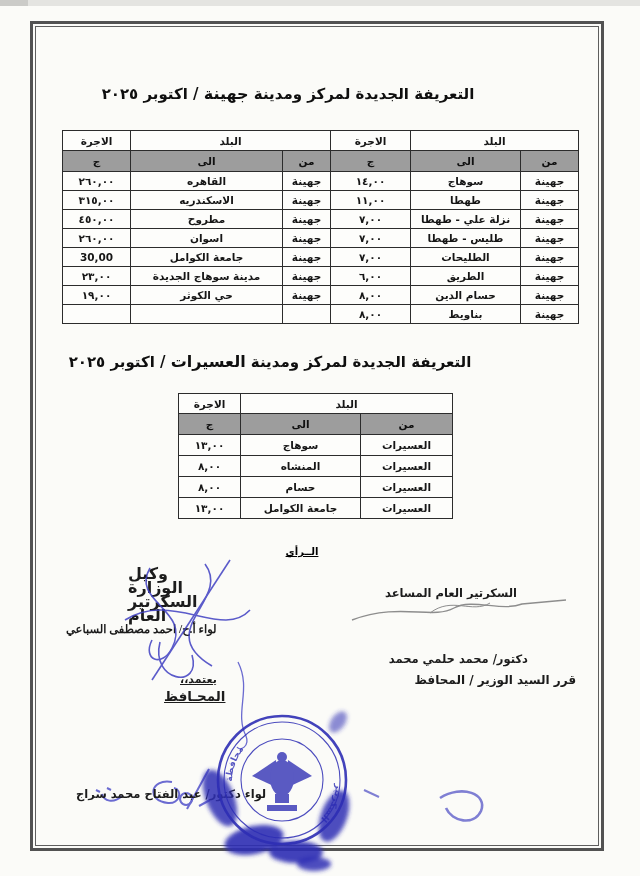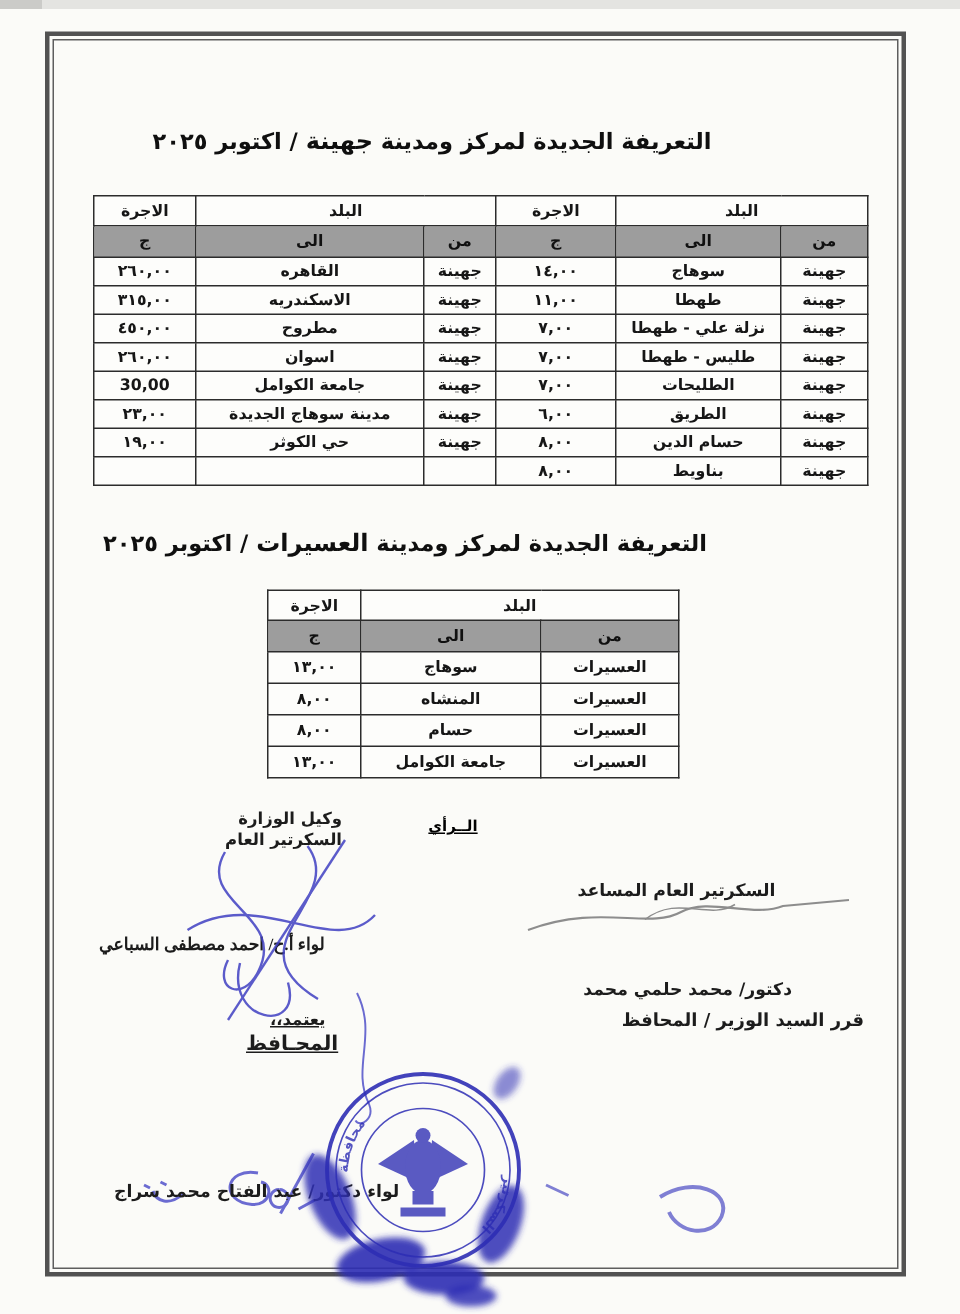--- a/index.html
+++ b/index.html
@@ -28,21 +28,21 @@
   .t2{left:178px;top:393px;width:274px;}
   .t2 td{height:20px;}
   tr.hdr1 td{height:19px;background:#fdfdfb;}
   tr.hdr2 td{background:#9d9d9d;height:20px;color:#101010;}
 
   .sig{position:absolute;font-weight:700;color:#1c1c1c;}
   .opinion{top:546px;left:0;width:604px;text-align:center;font-size:10px;color:#000000;
            text-decoration:underline;letter-spacing:1px;}
   .sig-right-title{top:586px;right:123px;font-size:11.5px;}
   .sig-right-name{top:627px;right:112px;font-size:11.5px;margin-top:25px;}
-  .sig-left-title{top:539px;left:128px;width:100px;text-align:right;font-size:11px;line-height:14px;}
+  .sig-left-title{top:567px;left:128px;width:100px;text-align:left;font-size:16px;line-height:14px;}
   .sig-left-name{top:622px;left:66px;font-size:11.5px;font-family:Liberation Serif, serif;}
   .decision{top:673px;right:64px;font-size:12px;}
   .approve-word{top:673px;left:180px;font-size:11px;text-decoration:underline;}
   .approve-title{top:688px;left:164px;font-size:13.5px;text-decoration:underline;letter-spacing:1px;text-align:right;}
   .governor-name{top:750px;left:76px;font-size:11.5px;z-index:2;margin-top:37px;}
 
   .overlay{position:absolute;left:0;top:0;width:640px;height:876px;pointer-events:none;}
   .stamp-svg{position:absolute;left:196px;top:694px;width:176px;height:182px;z-index:3;}
 </style>
 </head>

